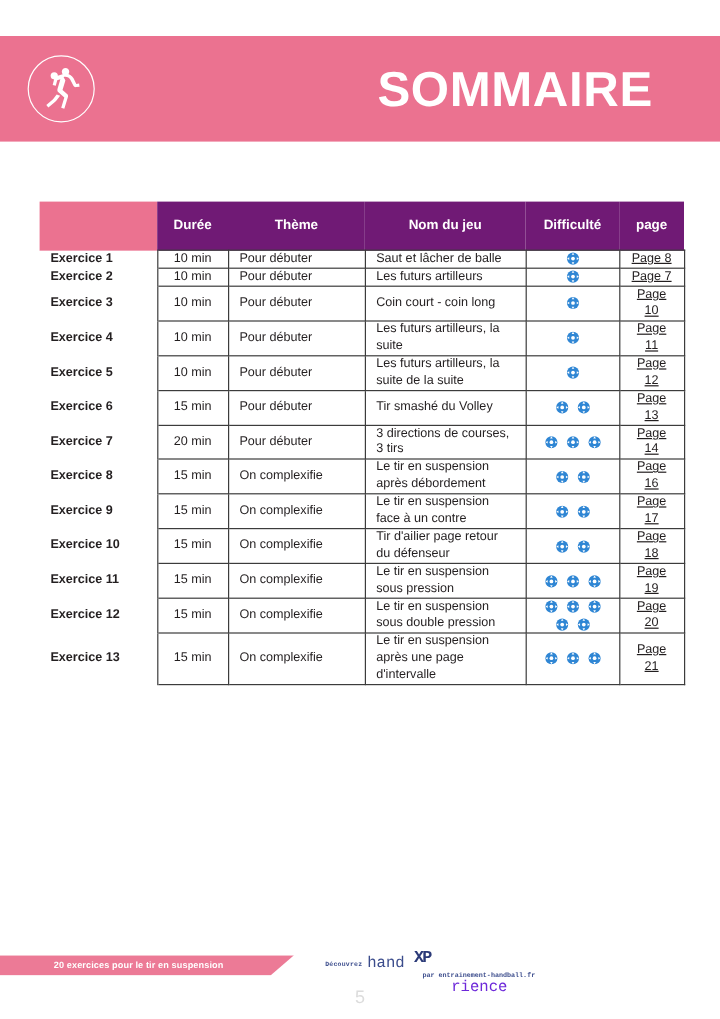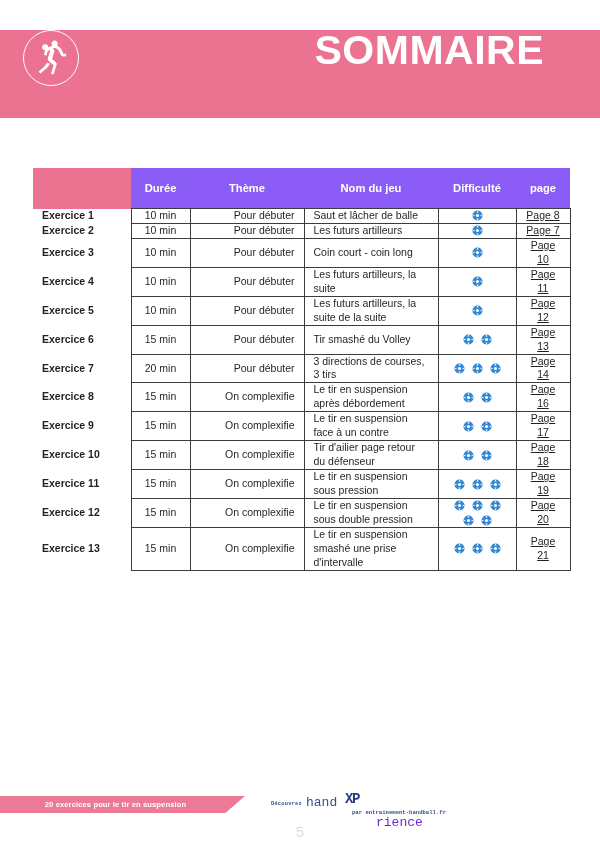--- a/index.html
+++ b/index.html
@@ -17,20 +17,21 @@
 
   
   #header-banner {
     position: absolute;
     left: 0;
     top: 30px;
     width: 600px;
     height: 88px;
     background: #eb7290;
     display: flex;
+    align-items: center;
   }
   #header-logo-circle {
     margin-left: 23px;
     width: 54px;
     height: 54px;
     border: 1.4px solid #ffffff;
     border-radius: 50%;
     display: flex;
     align-items: center;
     justify-content: center;
@@ -50,21 +51,21 @@
   
   #summary-table {
     position: absolute;
     left: 33px;
     top: 168px;
     width: 537px;
     border-collapse: collapse;
     table-layout: fixed;
   }
   #summary-table tr.thead-row th {
-    background: #8b5cf6;
+    background: #701a75;
     color: #ffffff;
     font-size: 11.2px;
     font-weight: bold;
     height: 40px;
     padding: 0;
     text-align: center;
     border: none;
     vertical-align: middle;
   }
   #summary-table tr.thead-row th.col-exercise {
@@ -93,21 +94,21 @@
     padding-left: 9px;
   }
   tr.grp-blue td.cell-exercise { background: #29abe2; }
   tr.grp-pink td.cell-exercise { background: #eb7290; }
 
   td.cell-duree {
     color: #7ab4e0;
     text-align: center;
     font-size: 10.5px;
   }
-  td.cell-theme { text-align: right; }
+  td.cell-theme { text-align: left; }
   td.cell-nom   { text-align: left; }
   td.cell-diff  { text-align: center; padding: 3px 4px; }
   td.cell-page  { text-align: center; }
 
   .page-link {
     text-decoration: underline;
     color: #231f20;
     font-size: 10.5px;
   }
 
@@ -550,21 +551,21 @@
               <path d="M22.8 12 L18.8 9.6 V14.4 Z" fill="#ffffff"></path>
             </svg>
           </div>
         </td>
         <td class="cell-page"><span class="page-link">Page 20</span></td>
       </tr>
       <tr class="grp-pink">
         <td class="cell-exercise">Exercice 13</td>
         <td class="cell-duree">15 min</td>
         <td class="cell-theme">On complexifie</td>
-        <td class="cell-nom">Le tir en suspension smashé une prise d'intervalle</td>
+        <td class="cell-nom">Le tir en suspension après une page d'intervalle</td>
         <td class="cell-diff">
           <div class="ball-wrap">
             <svg class="ball" viewBox="0 0 24 24">
               <circle cx="12" cy="12" r="11" fill="#2f86d4"></circle>
               <circle cx="12" cy="12" r="3.4" fill="#ffffff"></circle>
               <path d="M12 1.2 L9.6 5.2 H14.4 Z" fill="#ffffff"></path>
               <path d="M12 22.8 L9.6 18.8 H14.4 Z" fill="#ffffff"></path>
               <path d="M1.2 12 L5.2 9.6 V14.4 Z" fill="#ffffff"></path>
               <path d="M22.8 12 L18.8 9.6 V14.4 Z" fill="#ffffff"></path>
             </svg>

